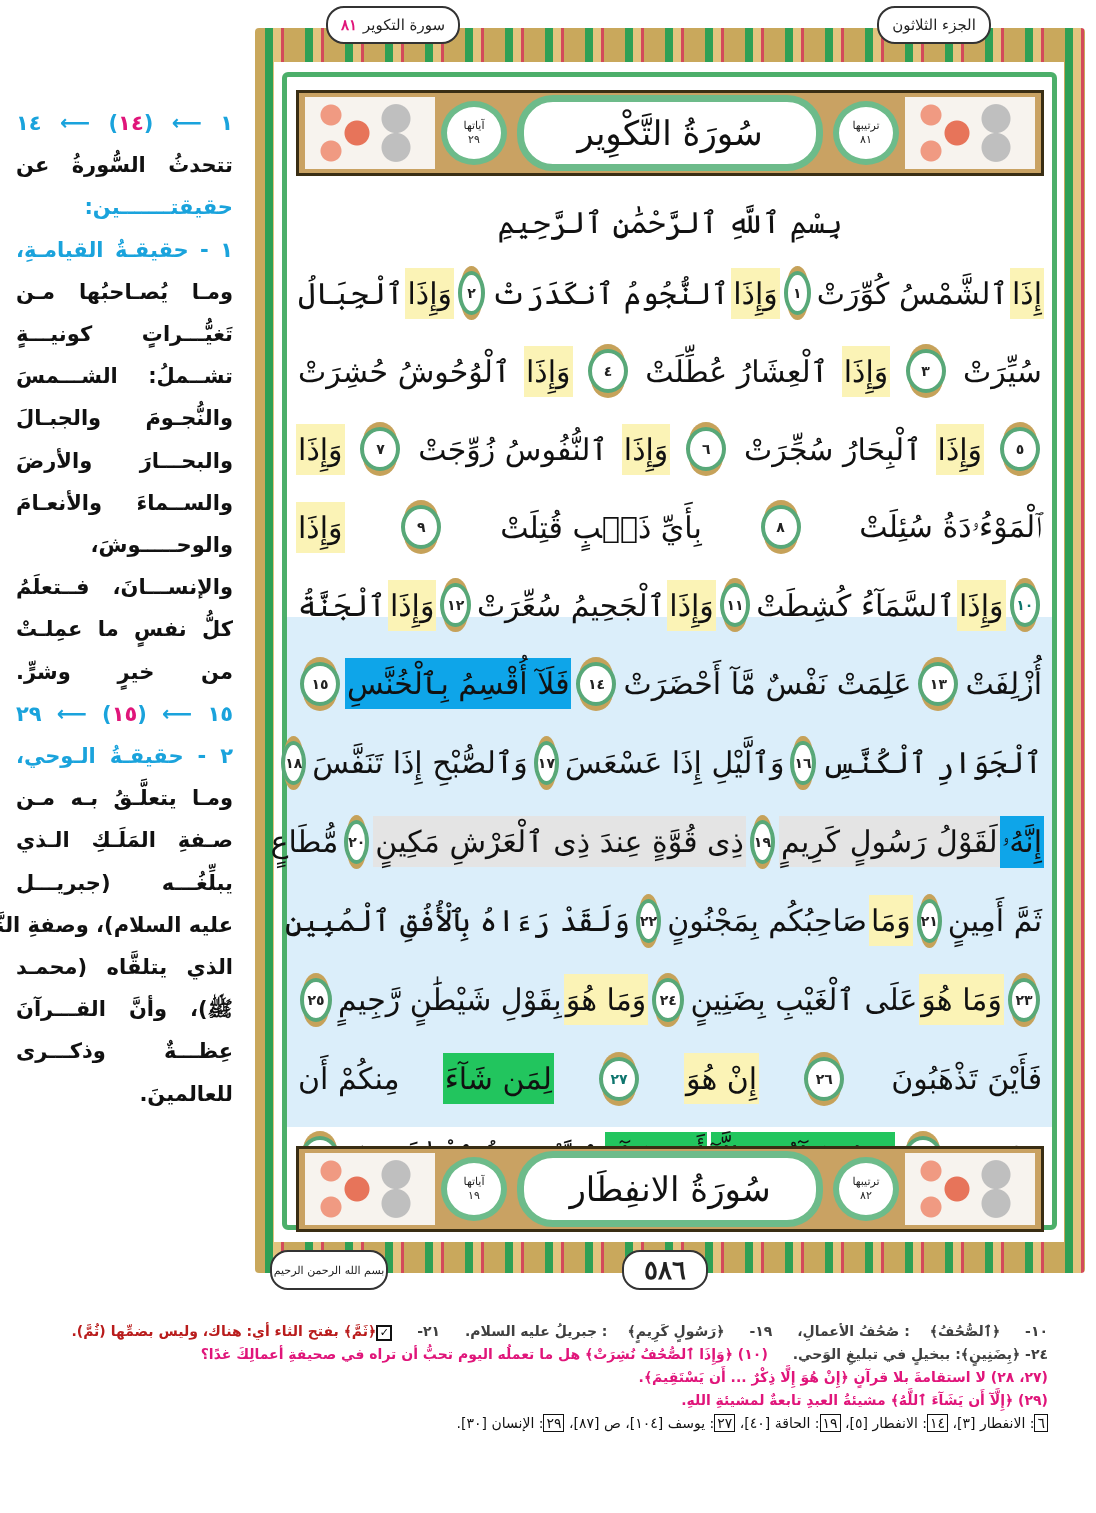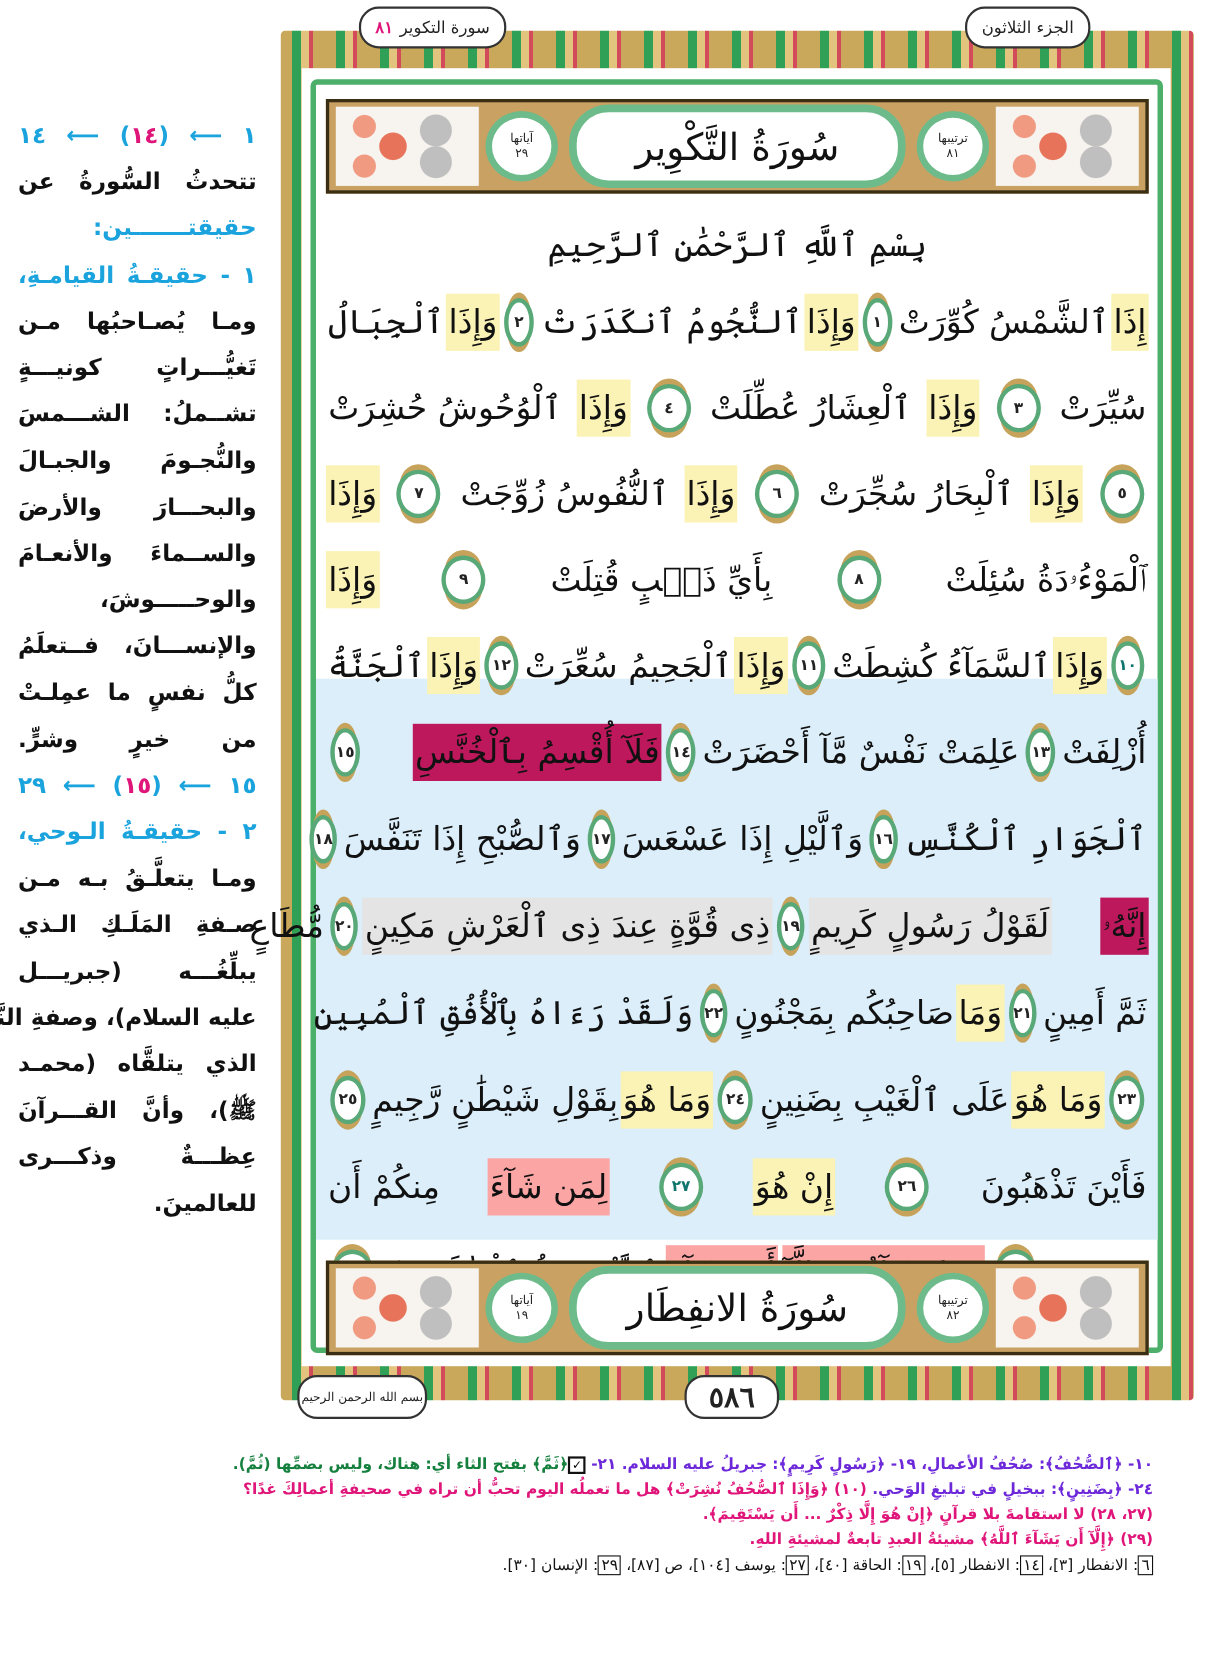--- a/index.html
+++ b/index.html
@@ -81,23 +81,23 @@
     position:absolute; left:287px; top:617px; width:765px; height:510px; background:#dbeefa;
   }
   .lines { position:absolute; left:296px; top:254px; width:748px; }
   .line {
     height:78px; display:flex; flex-direction:row; align-items:center; justify-content:space-between;
     font-family:"DejaVu Serif", serif; font-size:30px; color:#111; white-space:nowrap; direction:rtl;
   }
   .line:nth-child(n+6) { height:79px; }
   .seg { padding:8px 2px; }
   .hl-y { background:#fbf3b6; }
-  .hl-p { background:#be185d;margin-left:44px; }
+  .hl-p { background:#0ea5e9; }
   .hl-g { background:#e4e4e4; }
-  .hl-b { background:#fca5a5; }
+  .hl-b { background:#22c55e; }
   .ayah {
     display:inline-flex; align-items:center; justify-content:center;
     width:40px; height:44px; margin:0 4px; position:relative;
     border:4px solid #58a878; border-radius:50%; background:#fff; box-sizing:border-box;
     font-family:"DejaVu Sans", sans-serif; font-size:14px; font-weight:bold; color:#222;
     box-shadow:0 -8px 0 -3px #c6a25a, 0 8px 0 -3px #c6a25a;
   }
   .ayah.pink { color:#0f766e; }
 
   
@@ -105,23 +105,23 @@
     position:absolute; top:1250px; height:36px; background:#fff; border:2px solid #333; border-radius:18px;
     display:flex; align-items:center; justify-content:center; font-family:"DejaVu Serif", serif; color:#222;
   }
 
   
   .notes {
     position:absolute; left:150px; right:48px; top:1320px; direction:rtl; text-align:right;
     font-family:"DejaVu Sans", sans-serif; font-weight:bold; font-size:14px; line-height:23px;
   }
   .notes p { margin:0; white-space:nowrap; }
-  .c-blue { color:#6d28d9; }
+  .c-blue { color:#404040;margin-left:20px; }
   .c-pink { color:#e0157a; }
-  .c-black { color:#15803d; }
+  .c-black { color:#b91c1c; }
   .refs { font-weight:normal; color:#111; }
   .box { display:inline-block; border:1px solid #111; padding:0 2px; line-height:16px; }
   .check { display:inline-block; border:2px solid #111; width:12px; height:12px; font-size:11px; line-height:12px; text-align:center; }
 </style>
 </head>
 <body>
 
 <div class="side">
   <p class="range">
     <span>١</span> ⟵ (<span class="mid">١٤</span>) ⟵ <span>١٤</span>

